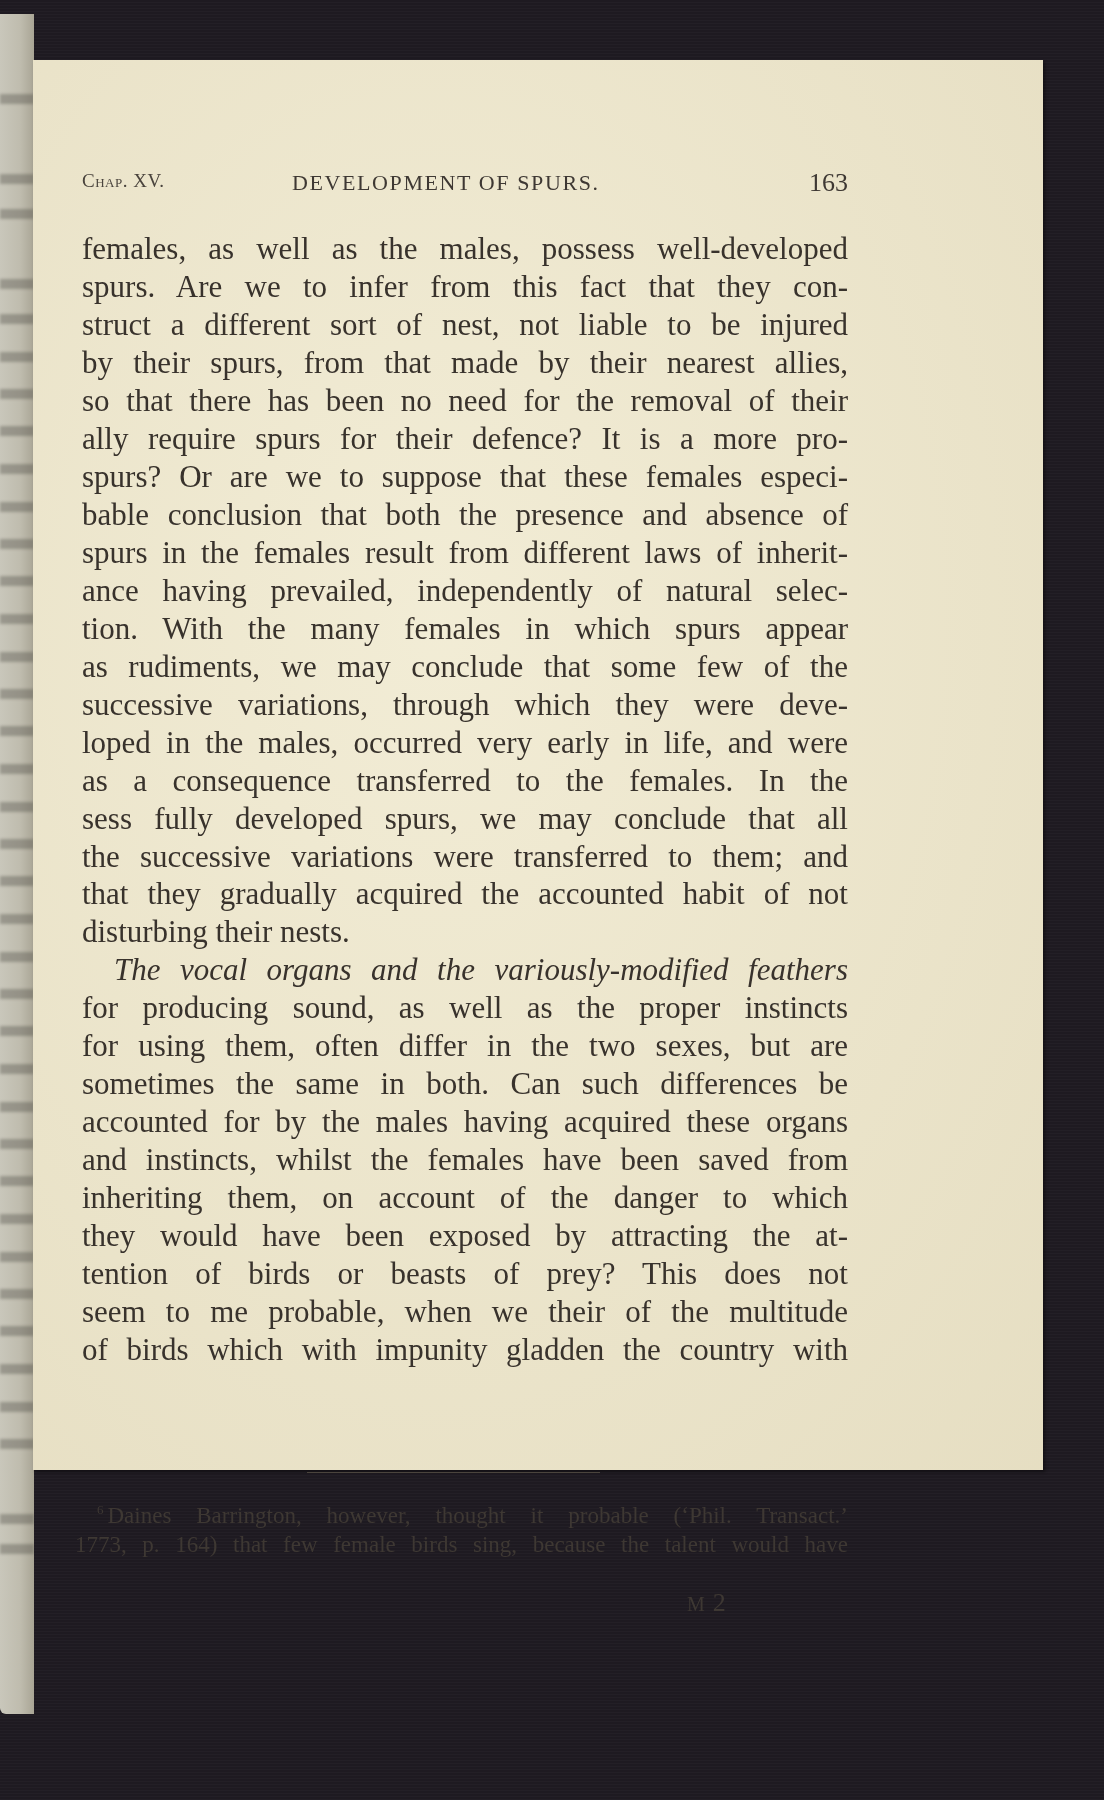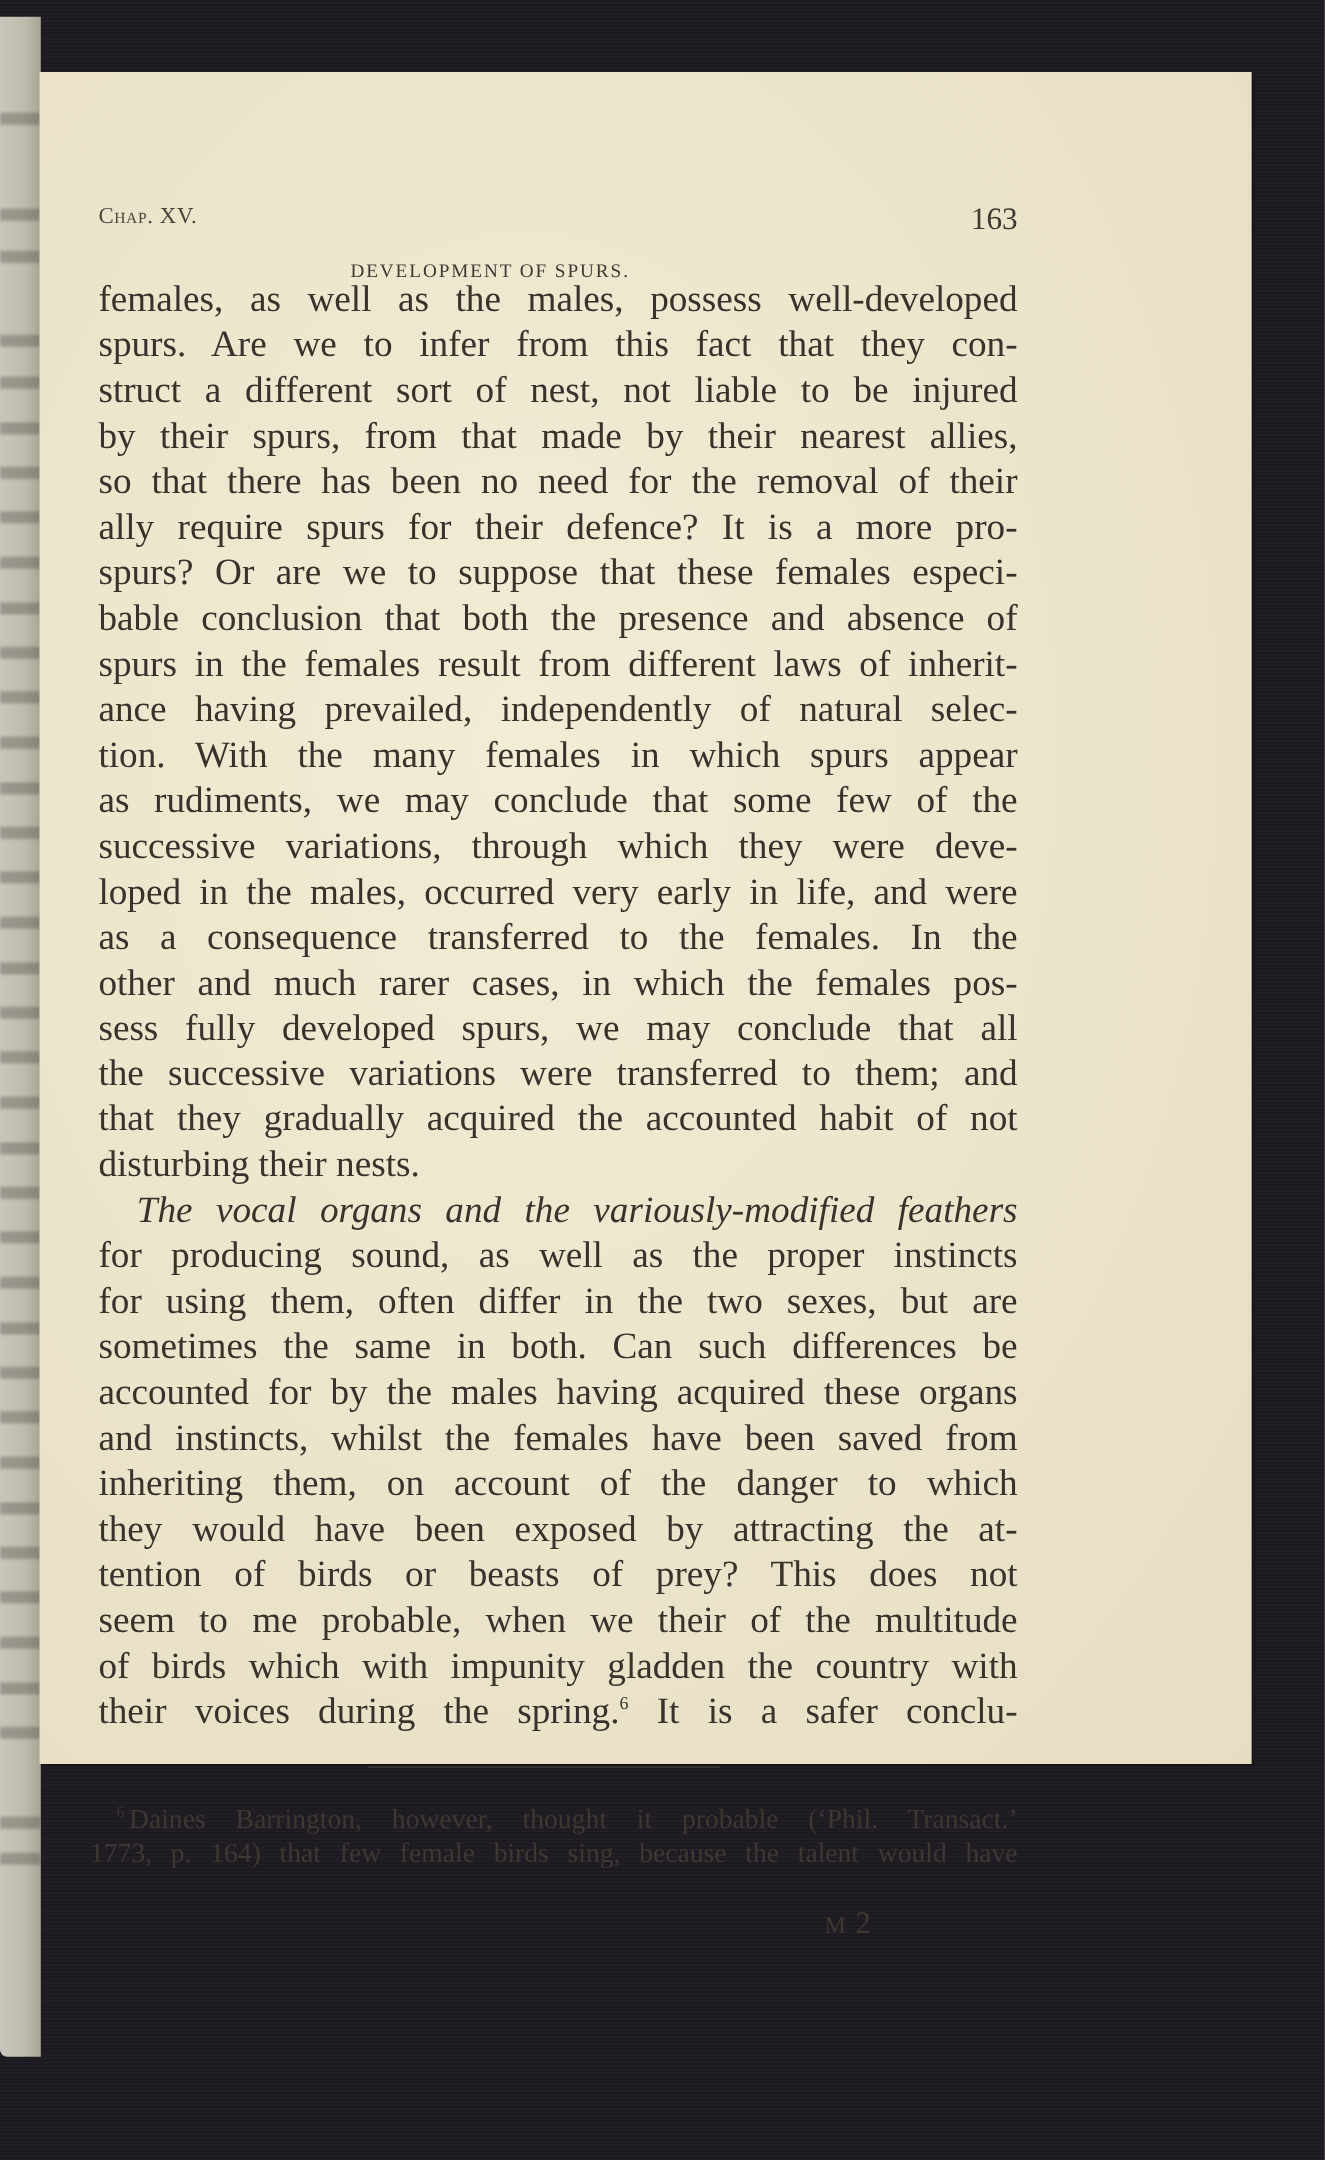--- a/index.html
+++ b/index.html
@@ -28,21 +28,21 @@
   }
   .running-head {
     position: absolute; top: 110px; left: 49px; width: 766px; height: 24px;
   }
   .rh-chap {
     position: absolute; left: 0; top: 0;
     font-size: 19px; font-variant: small-caps; letter-spacing: 0.5px; color: #4a443d;
   }
   .rh-title {
     position: absolute; left: 210px; top: 0;
-    font-size: 16px; letter-spacing: 1.6px; color: #3e3833; margin-top: 48px;
+    font-size: 22px; letter-spacing: 1.6px; color: #3e3833;
   }
   .rh-page {
     position: absolute; right: 0; top: -2px;
     font-size: 26px; color: #3e3833;
   }
   .body-text {
     position: absolute; left: 49px; top: 170px; width: 766px;
     font-size: 31px; line-height: 37.97px; color: #38322c;
   }
   .line {
@@ -129,37 +129,35 @@
     <span class="line">ally require spurs for their defence? It is a more pro-</span>
     <span class="line">spurs? Or are we to suppose that these females especi-</span>
     <span class="line">bable conclusion that both the presence and absence of</span>
     <span class="line">spurs in the females result from different laws of inherit-</span>
     <span class="line">ance having prevailed, independently of natural selec-</span>
     <span class="line">tion. With the many females in which spurs appear</span>
     <span class="line">as rudiments, we may conclude that some few of the</span>
     <span class="line">successive variations, through which they were deve-</span>
     <span class="line">loped in the males, occurred very early in life, and were</span>
     <span class="line">as a consequence transferred to the females. In the</span>
-    <span class="line">other and much rarer cases, in which the females pos-</span>
     <span class="line">sess fully developed spurs, we may conclude that all</span>
     <span class="line">the successive variations were transferred to them; and</span>
     <span class="line">that they gradually acquired the accounted habit of not</span>
     <span class="line last">disturbing their nests.</span>
     <span class="line indent">The vocal organs and the variously-modified feathers</span>
     <span class="line">for producing sound, as well as the proper instincts</span>
     <span class="line">for using them, often differ in the two sexes, but are</span>
     <span class="line">sometimes the same in both. Can such differences be</span>
     <span class="line">accounted for by the males having acquired these organs</span>
     <span class="line">and instincts, whilst the females have been saved from</span>
     <span class="line">inheriting them, on account of the danger to which</span>
     <span class="line">they would have been exposed by attracting the at-</span>
     <span class="line">tention of birds or beasts of prey? This does not</span>
     <span class="line">seem to me probable, when we their of the multitude</span>
     <span class="line">of birds which with impunity gladden the country with</span>
-    <span class="line"><span>their voices during the spring.</span><sup class="fnref">6</sup><span style="white-space:pre"> It is a safer conclu-</span></span>
   </div>
 
   <div class="footnote-rule"></div>
 
   <div class="footnotes">
     <span class="fn-line indent"><sup class="fnmark">6</sup><span>Daines Barrington, however, thought it probable (‘Phil. Transact.’</span></span>
     <span class="fn-line">1773, p. 164) that few female birds sing, because the talent would have</span>
   </div>
 
   <div class="signature">

